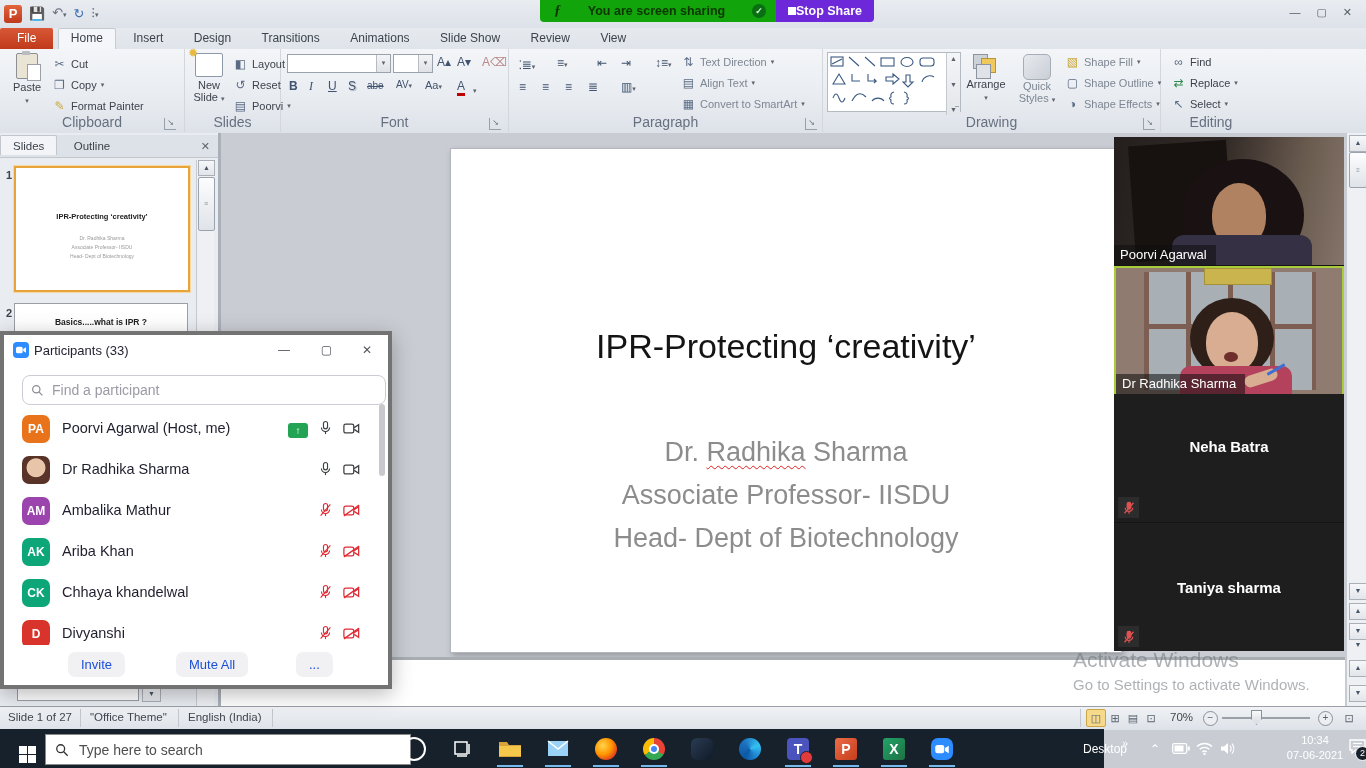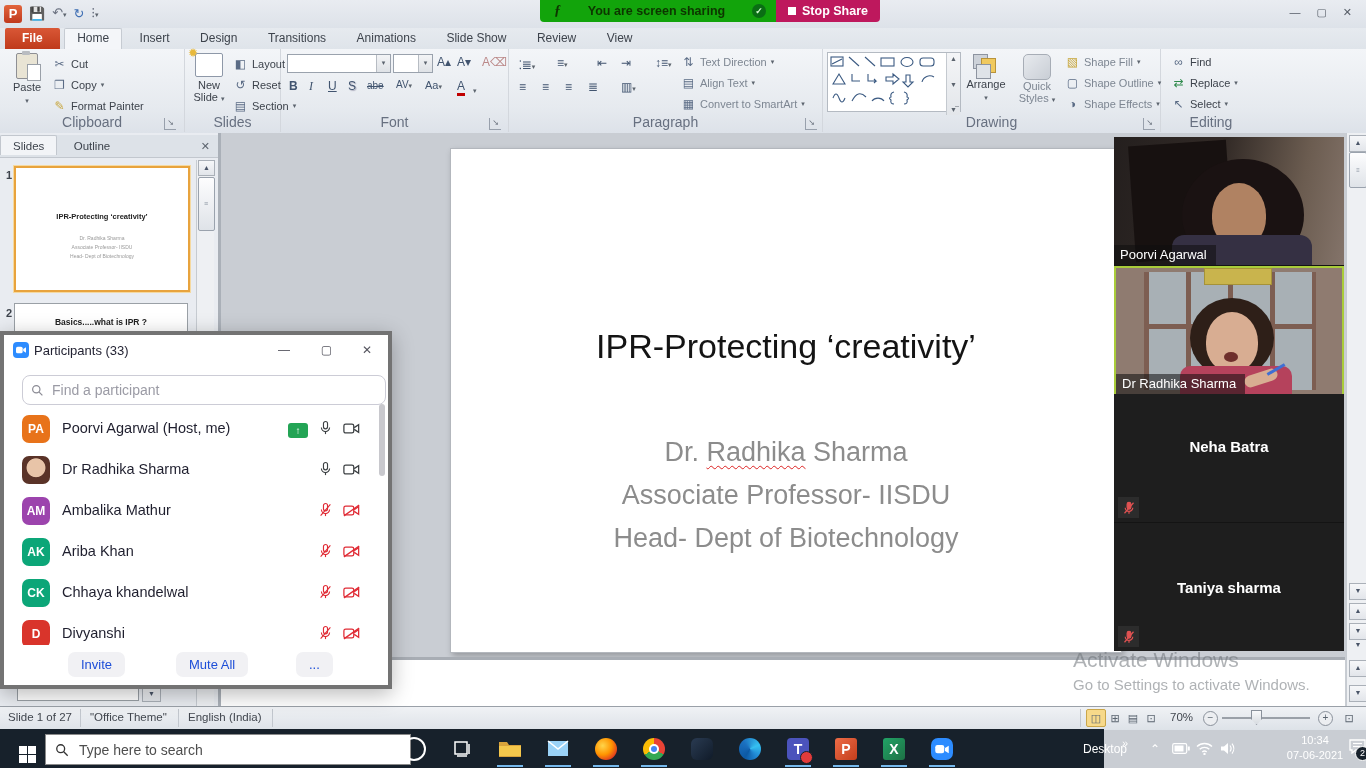--- a/index.html
+++ b/index.html
@@ -22,30 +22,30 @@
   .collapse-ic{color:#6b7280;font-size:10px;}
   
   .banner{position:absolute;left:540px;top:0;height:22px;display:flex;z-index:60;
           font-size:12.5px;font-weight:bold;}
   .banner-green{background:#12a40b;color:#0d3500;display:flex;align-items:center;gap:8px;
                 padding:0 10px 0 14px;border-radius:0 0 0 4px;width:212px;}
   .banner-green .txt{flex:1;text-align:center;}
   .shield{width:14px;height:14px;border-radius:50%;background:#0a6e14;color:#d9ffd6;font-size:9px;
           text-align:center;line-height:14px;}
   .fsig{font-style:italic;font-family:"Liberation Serif",serif;font-size:14px;}
-  .banner-red{background:#be185d;color:#fff;display:flex;align-items:center;gap:6px;
+  .banner-red{background:#6d28d9;color:#fff;display:flex;align-items:center;
               padding:0 12px;border-radius:0 0 4px 0;cursor:pointer;}
   .stop-sq{width:8px;height:8px;background:#fff;display:inline-block;}
   
   .tabsrow{position:absolute;left:0;top:28px;width:1366px;height:21px;
            background:linear-gradient(#e6eaef,#dfe4ea);}
   .rtab{position:relative;display:inline-block;padding:3px 13px 0 13px;height:18px;font-size:12px;
         color:#3d434c;vertical-align:top;}
   .rtab.file{background:linear-gradient(#d95736,#bf3a1b);color:#fff;border-radius:2px 2px 0 0;
-             padding:3px 17px 0 17px;margin-left:5px;font-weight:bold;}
+             padding:3px 17px 0 17px;font-weight:normal;}
   .rtab.active{background:#f4f6f9;border:1px solid #c6cbd2;border-bottom:none;border-radius:2px 2px 0 0;
                padding:2px 12px 0 12px;}
   
   .ribbon{position:absolute;left:0;top:49px;width:1366px;height:84px;
           background:linear-gradient(#f3f5f8,#e6eaef 70%,#dde2e9);border-bottom:1px solid #b9bec6;}
   .rgroup{position:absolute;top:0;height:83px;border-right:1px solid #d3d7dd;}
   .glabel{position:absolute;bottom:2px;left:0;right:0;text-align:center;font-size:14px;color:#677080;}
   .launcher{position:absolute;bottom:2px;width:11px;height:11px;border-left:1px solid #98a0ac;
             border-bottom:1px solid #98a0ac;font-size:8px;color:#68707c;text-align:center;line-height:10px;}
   .bigbtn{position:absolute;width:46px;text-align:center;font-size:11px;color:#3d434c;}
@@ -258,21 +258,21 @@
         <span class="ric">◧</span>
           <span>Layout</span>
           <span class="caret">▾</span>
       </div>
       <div class="smallbtn" style="left:48px;top:29px;">
         <span class="ric">↺</span>
           <span>Reset</span>
       </div>
       <div class="smallbtn" style="left:48px;top:50px;">
         <span class="ric">▤</span>
-          <span>Section</span>
+          <span>Poorvi</span>
           <span class="caret">▾</span>
       </div>
       <div class="glabel">Slides</div>
     </div>
 
     <div class="rgroup" style="left:281px;width:227px;">
       <div class="combo" style="left:6px;top:5px;width:102px;">
         <span class="cbtn">▾</span>
         </div>
       <div class="combo" style="left:112px;top:5px;width:38px;">

